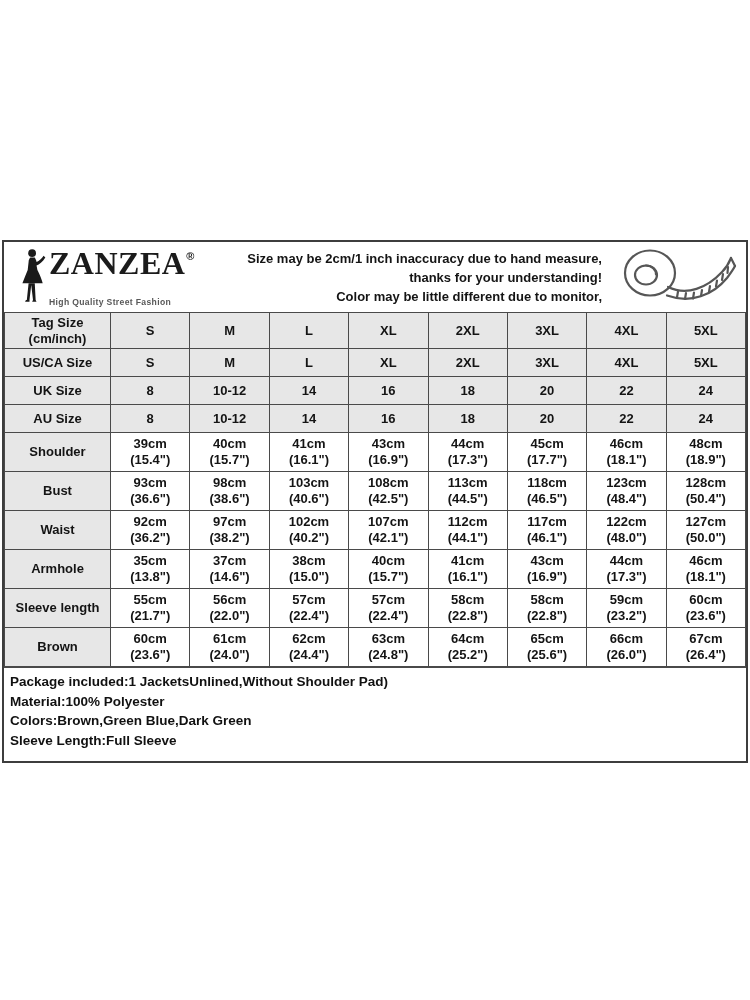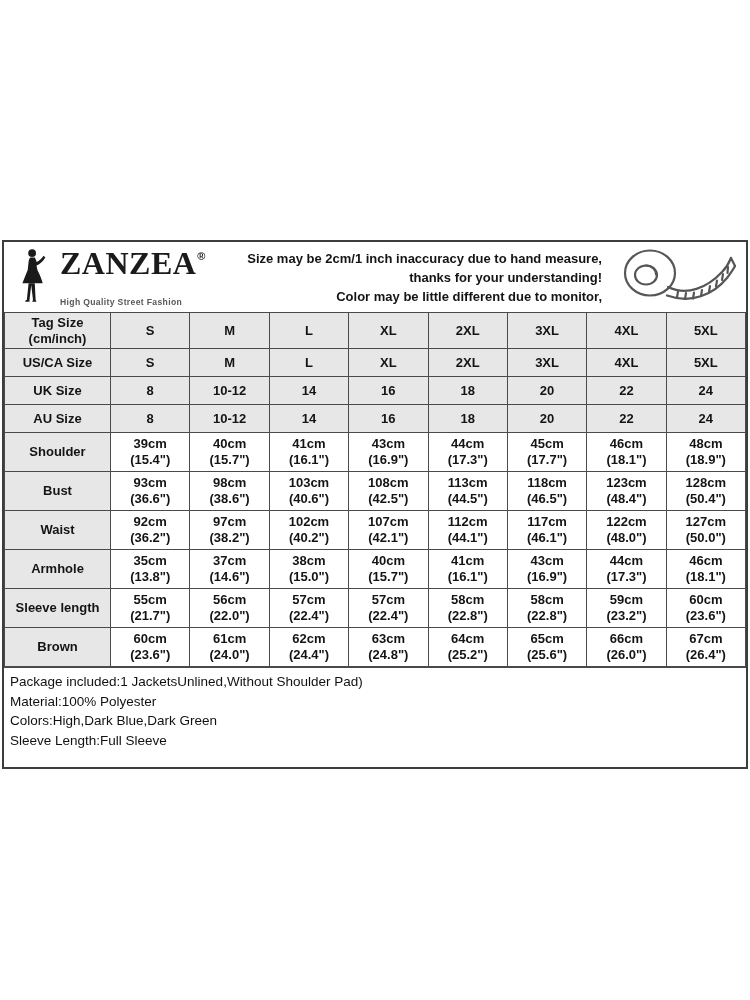--- a/index.html
+++ b/index.html
@@ -7,21 +7,21 @@
     width:750px;height:1000px;background:#ffffff;position:relative;
     font-family:"Liberation Sans",sans-serif;color:#161616;
     -webkit-font-smoothing:antialiased;
   }
   .sheet{
     position:absolute;top:240px;left:2px;width:742px;
     border:2px solid #3d3d3d;background:#ffffff;
   }
   
   .brand-row{display:flex;align-items:center;height:70px;background:#fff;}
-  .logo{display:flex;align-items:flex-end;gap:12px;padding-left:14px;width:182px;box-sizing:border-box;}
+  .logo{display:flex;align-items:flex-end;gap:1px;padding-left:14px;width:182px;box-sizing:border-box;}
   .logo-figure{flex:0 0 auto;margin-bottom:1px;}
   .logo-text{display:flex;flex-direction:column;line-height:1;}
   .logo-word{
     font-family:"Liberation Serif",serif;font-weight:bold;font-size:32px;
     letter-spacing:0.5px;color:#1b1b1b;position:relative;line-height:0.95;
   }
   .logo-reg{font-size:11px;position:relative;top:-14px;left:1px;font-family:"Liberation Sans",sans-serif;}
   .logo-tagline{font-size:8.6px;color:#585858;letter-spacing:0.35px;margin-top:20px;font-weight:bold;}
   .notice{flex:1;text-align:right;font-weight:bold;font-size:13px;line-height:19px;color:#141414;padding:0 4px;}
   .tape-wrap{width:140px;display:flex;justify-content:center;align-items:center;}
@@ -33,21 +33,21 @@
     overflow:hidden;
   }
   tr.row-tag td{height:35px;}
   tr.row-size td{height:27px;}
   tr.row-meas td{height:38px;line-height:17px;}
   td.gray{background:#e7e7e7;}
   td .sub{display:block;line-height:16px;}
   
   .details{
     border-top:1px solid #4a4a4a;background:#fff;
-    padding:4px 6px 17px 6px;font-weight:normal;font-size:13.5px;line-height:19.5px;color:#111;
+    padding:4px 6px 11px 6px;font-weight:bold;font-size:13.5px;line-height:19.5px;color:#111;
   }
   svg{display:block;}
 </style>
 </head>
 <body>
 
 <div class="sheet">
 
   <div class="brand-row">
     <div class="logo">
@@ -441,17 +441,17 @@
             <span class="sub">67cm</span>
             <span class="sub">(26.4")</span>
           </td>
         </tr>
       </tbody>
   </table>
 
   <div class="details">
       <div>Package included:1 JacketsUnlined,Without Shoulder Pad)</div>
       <div>Material:100% Polyester</div>
-      <div>Colors:High,Dark Blue,Dark Green</div>
+      <div>Colors:Brown,Green Blue,Dark Green</div>
       <div>Sleeve Length:Full Sleeve</div>
     </div>
 
 </div>
 
 </body></html>

